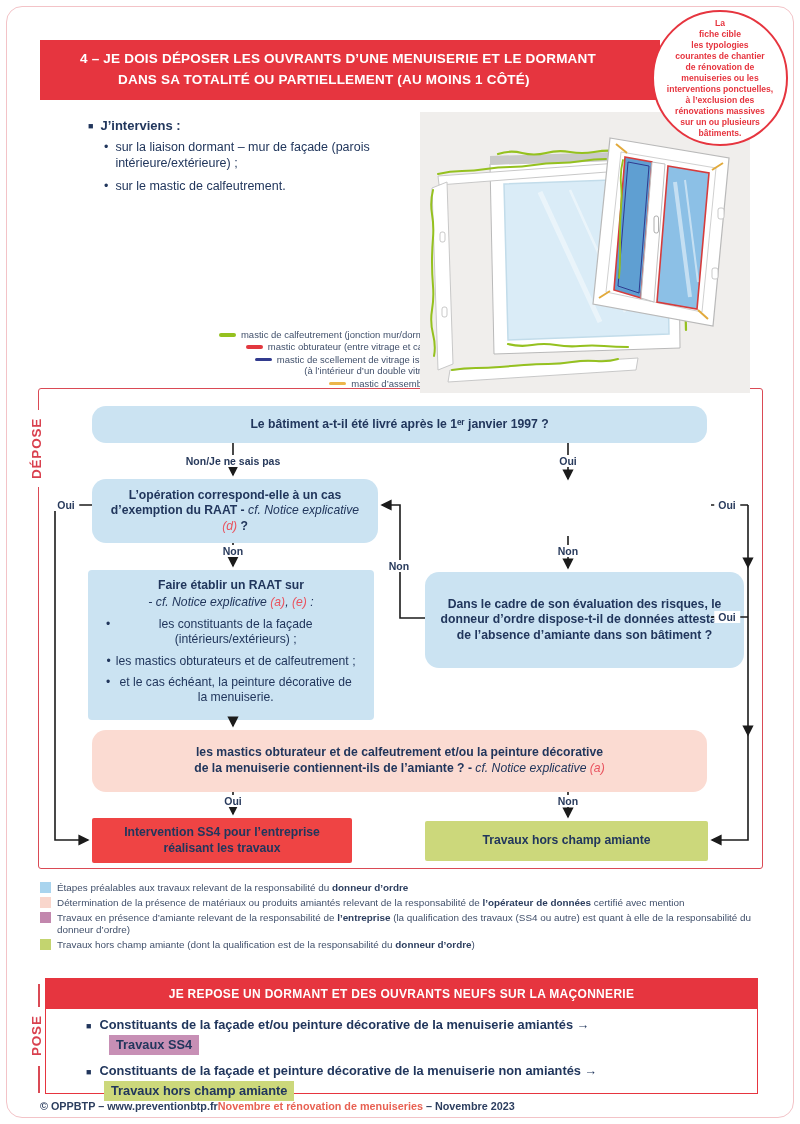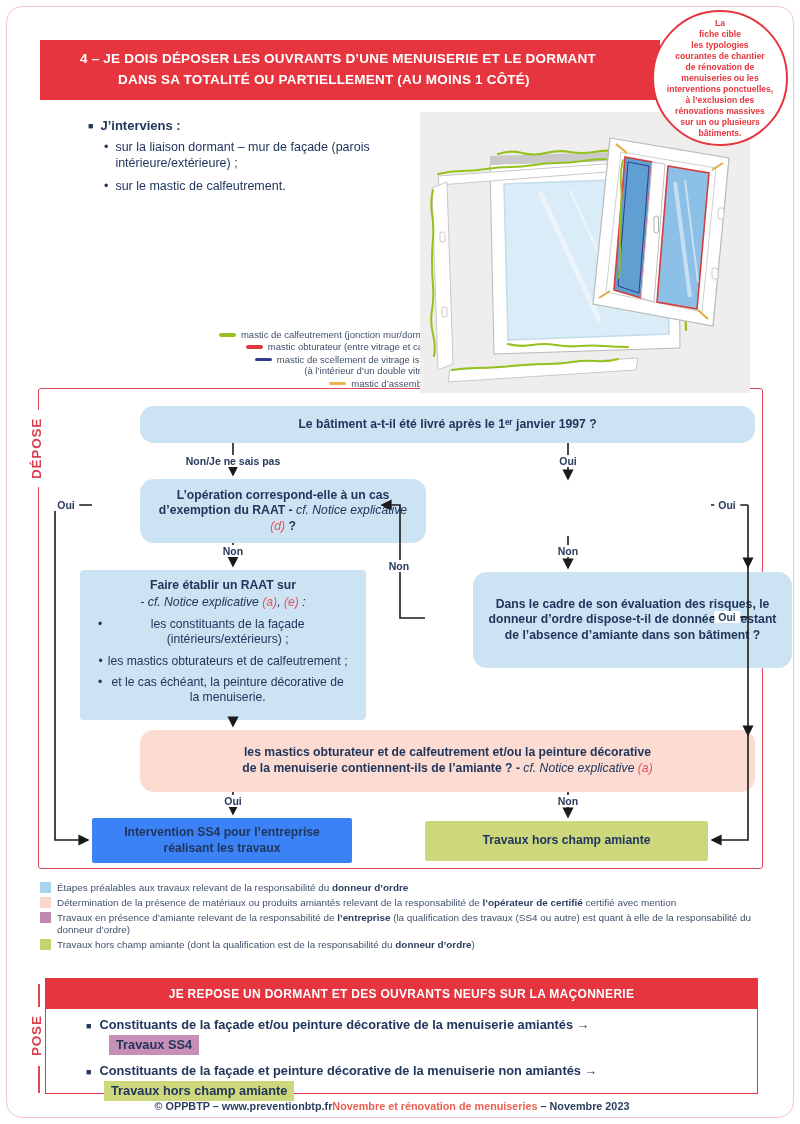--- a/index.html
+++ b/index.html
@@ -31,25 +31,25 @@
   
   .depose-frame{position:absolute;left:38px;top:388px;width:723px;height:479px;border:1.5px solid #da4a55;border-radius:3px;}
   .side-label{position:absolute;transform:rotate(-90deg);transform-origin:0 0;background:#fff;color:#d9404e;
               font-weight:bold;font-size:13.5px;letter-spacing:.8px;padding:0 8px;z-index:4;white-space:nowrap;}
   .pose-rule{position:absolute;left:38px;width:1.5px;background:#da4a55;}
 
   
   .fbox{position:absolute;background:#cbe3f2;color:#21365c;display:flex;flex-direction:column;align-items:center;
         justify-content:center;text-align:center;font-weight:bold;font-size:12.2px;line-height:1.28;
         padding:4px 12px;box-sizing:border-box;z-index:1;}
-  .rnd{border-radius:14px;margin-left:48px;}
+  .rnd{border-radius:14px;}
   .it{font-style:italic;font-weight:normal;}
   .ref{font-style:italic;font-weight:normal;color:#e9535f;}
   .pinkbox{background:#fbdbd2;}
-  .purplebox{background:#3b82f6;border-radius:2px;}
+  .purplebox{background:#ef4444;border-radius:2px;}
   .greenbox{background:#ccd87b;border-radius:2px;}
   .raatbox{border-radius:4px;justify-content:flex-start;padding-top:8px;}
   .raat-sub{font-weight:normal;font-style:italic;margin-top:1px;}
   .raat-li{display:flex;gap:5px;justify-content:center;font-weight:normal;margin-top:7px;line-height:1.2;padding:0 6px;}
 
   .flabel{position:absolute;transform:translate(-50%,-50%);background:#fff;padding:0 4px;font-weight:bold;
           font-size:10.5px;color:#283a5c;z-index:3;white-space:nowrap;}
   .connectors{position:absolute;left:0;top:390px;z-index:2;pointer-events:none;}
 
   
@@ -64,21 +64,21 @@
   .pose-box{position:absolute;left:45px;top:978px;width:713px;height:116px;border:1.5px solid #e6353f;box-sizing:border-box;background:#fff;}
   .pose-header{height:30px;background:#e6353f;color:#fff;font-weight:bold;font-size:12px;letter-spacing:.3px;
                display:flex;align-items:center;justify-content:center;}
   .pose-item{display:flex;gap:8px;font-weight:bold;font-size:12.8px;margin:8px 0 0 40px;align-items:baseline;}
   .pose-item .sq{font-size:9px;}
   .pose-tag{display:inline-block;margin:3px 0 0 63px;padding:2px 7px 3px 7px;font-weight:bold;font-size:12.8px;color:#21365c;}
   .tag-ss4{background:#c78fb5;}
   .tag-hors{background:#ccd87b;}
 
   
-  .footer{position:absolute;left:40px;top:1100px;width:704px;display:flex;justify-content:center;
+  .footer{position:absolute;left:40px;top:1100px;width:704px;display:flex;justify-content:flex-start;
           font-size:10.8px;font-weight:bold;color:#2c3e5f;}
   .footer .red{color:#e86153;}
 
   .illu{position:absolute;left:420px;top:112px;z-index:1;}
 </style>
 </head>
 <body>
 
 <div class="page">
   <div class="page-border"></div>
@@ -187,21 +187,21 @@
 
   <div class="fbox rnd" style="left:92px;top:406px;width:615px;height:37px;">
     <span>Le bâtiment a-t-il été livré après le 1ᵉʳ janvier 1997 ?</span>
   </div>
 
   <div class="fbox rnd" style="left:92px;top:479px;width:286px;height:64px;">
     <span><span>L’opération correspond-elle à un cas d’exemption du RAAT - </span><span class="it">cf. Notice explicative </span><span class="ref">(d)</span><span> ?</span></span>
   </div>
 
 
-  <div class="fbox raatbox" style="left:80px;top:570px;width:286px;height:150px;">
+  <div class="fbox raatbox" style="left:88px;top:570px;width:286px;height:150px;">
     <div>Faire établir un RAAT sur</div>
     <div class="raat-sub"><span>- </span><span>cf. Notice explicative </span><span class="ref">(a)</span><span>, </span><span class="ref">(e)</span><span> :</span></div>
     <div class="raat-li">
         <span>•</span>
         <span>les constituants de la façade (intérieurs/extérieurs) ;</span>
       </div>
     <div class="raat-li">
         <span>•</span>
         <span>les mastics obturateurs et de calfeutrement ;</span>
       </div>
@@ -263,21 +263,21 @@
   <div class="flabel" style="left:233px;top:801px;">Oui</div>
   <div class="flabel" style="left:568px;top:801px;">Non</div>
 
   <div class="blegend">
     <div class="row">
       <span class="swatch s1"></span>
       <span><span>Étapes préalables aux travaux relevant de la responsabilité du </span><b>donneur d’ordre</b><span></span></span>
     </div>
     <div class="row">
       <span class="swatch s2"></span>
-      <span><span>Détermination de la présence de matériaux ou produits amiantés relevant de la responsabilité de </span><b>l’opérateur de certifié</b><span> certifié avec mention</span></span>
+      <span><span>Détermination de la présence de matériaux ou produits amiantés relevant de la responsabilité de </span><b>l’opérateur de données</b><span> certifié avec mention</span></span>
     </div>
     <div class="row">
       <span class="swatch s3"></span>
       <span><span>Travaux en présence d’amiante relevant de la responsabilité de </span><b>l’entreprise</b><span> (la qualification des travaux (SS4 ou autre) est quant à elle de la responsabilité du donneur d’ordre)</span></span>
     </div>
     <div class="row">
       <span class="swatch s4"></span>
       <span><span>Travaux hors champ amiante (dont la qualification est de la responsabilité du </span><b>donneur d’ordre</b><span>)</span></span>
     </div>
   </div>

